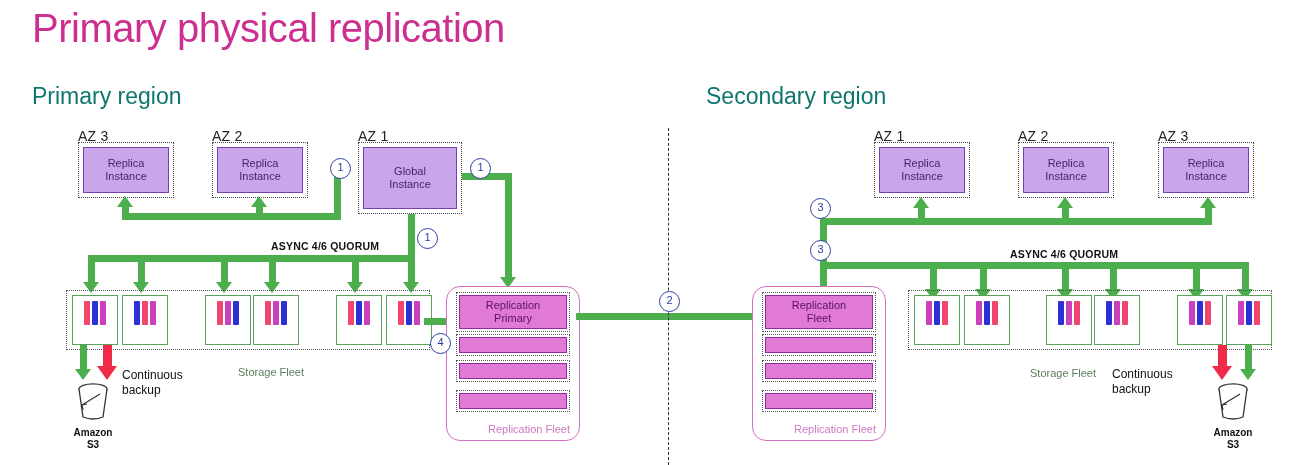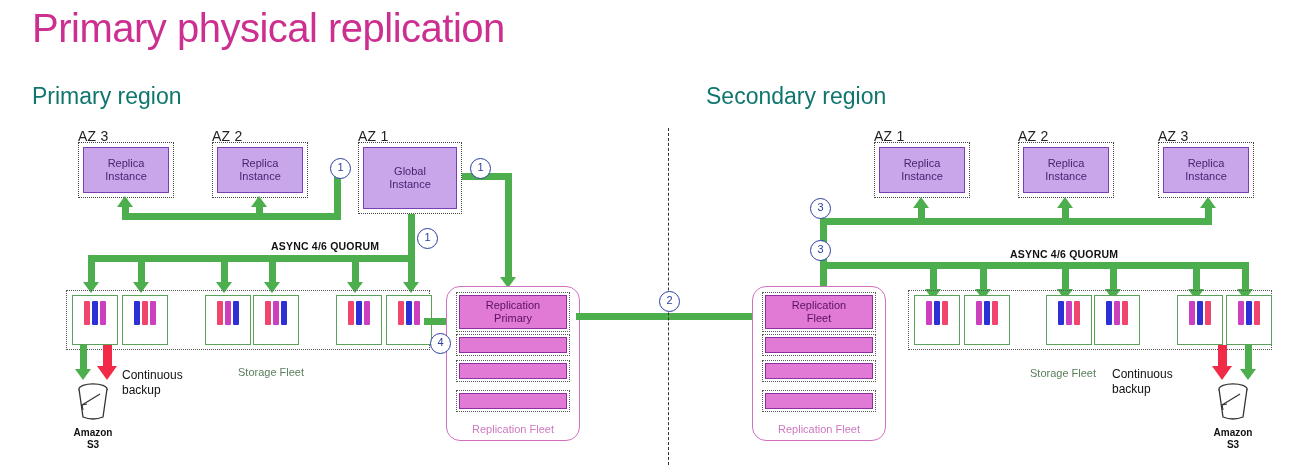--- a/index.html
+++ b/index.html
@@ -99,21 +99,21 @@
     border:1.4px solid #d36fc0;border-radius:14px;background:#fff;box-sizing:border-box;
   }
   .rep-slot{border:1.2px dotted #555;box-sizing:border-box;}
   .rep-node{
     position:absolute;left:2px;top:2px;right:2px;bottom:2px;
     background:#e07ad4;border:1.2px solid #8c2fa0;box-sizing:border-box;
     display:flex;flex-direction:column;align-items:center;justify-content:center;
     font-size:11px;line-height:13px;color:#5a1060;text-align:center;
   }
   .rep-fleet-label{
-    font-size:11px;color:#cf77c2;white-space:nowrap;text-align:center;
+    font-size:11px;color:#cf77c2;white-space:nowrap;text-align:center;padding-left:16px;
   }
 
   
   #divider{
     left:668px;top:128px;width:0;height:337px;
     border-left:1.6px dashed #333;
   }
 </style>
 </head>
 <body>

